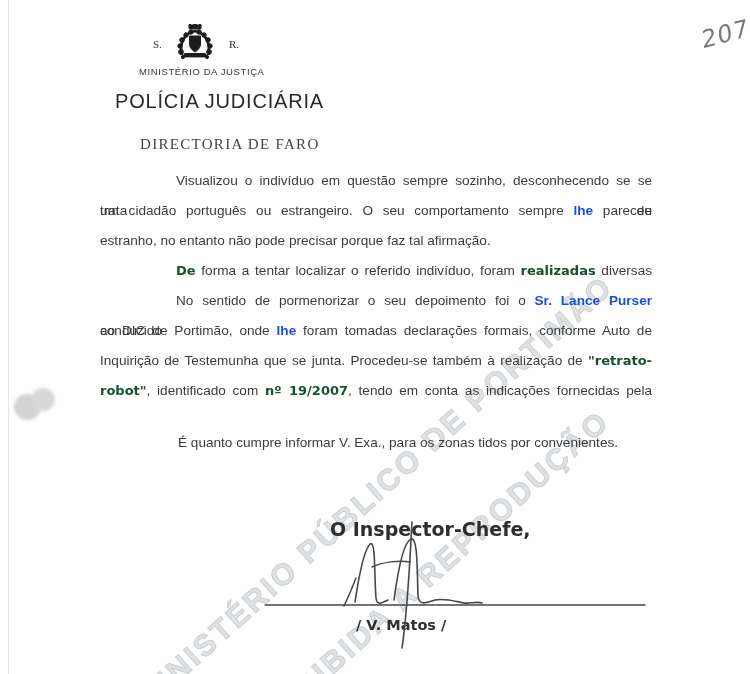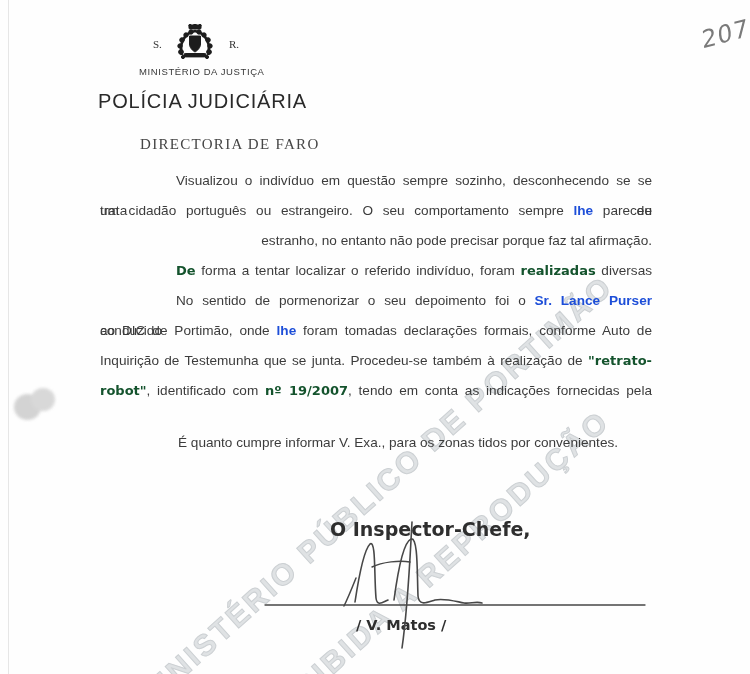--- a/index.html
+++ b/index.html
@@ -19,21 +19,21 @@
   
   .emblem-wrap{position:absolute;left:150px;top:24px;width:120px;height:40px;}
   .emblem-s{position:absolute;left:3px;top:14px;font-family:"Liberation Serif",serif;font-size:11px;color:#333;}
   .emblem-r{position:absolute;left:79px;top:14px;font-family:"Liberation Serif",serif;font-size:11px;color:#333;}
   .crest{position:absolute;left:22px;top:0;}
   .ministry{
     position:absolute;left:139px;top:66px;font-size:9.5px;letter-spacing:.6px;
     color:#383838;
   }
   .org{
-    position:absolute;left:98px;top:90px;font-size:20px;letter-spacing:.8px;
+    position:absolute;left:115px;top:90px;font-size:20px;letter-spacing:.8px;
     color:#2a2a2a;font-weight:400;
   }
   .directorate{
     position:absolute;left:140px;top:136px;font-family:"Liberation Serif",serif;
     font-size:15px;letter-spacing:1.3px;color:#454545;
   }
 
   
   .wm{
     position:absolute;z-index:0;font-weight:bold;white-space:nowrap;
@@ -45,21 +45,21 @@
   .wm2{left:204px;top:557px;width:452px;text-align:center;}
 
   
   .blob{position:absolute;left:14px;top:386px;width:48px;height:44px;filter:blur(1.5px);opacity:.85;}
   .blob i{position:absolute;border-radius:50%;background:#cccccc;display:block;}
   .blob .b1{left:0;top:8px;width:27px;height:26px;}
   .blob .b2{left:17px;top:2px;width:24px;height:23px;background:#d2d2d2;}
 
   
   .bodytxt{position:absolute;z-index:1;left:100px;top:166px;width:552px;font-size:13.6px;}
-  .tline{height:30px;line-height:30px;text-align:right;}
+  .tline{height:30px;line-height:30px;}
   .tline.just{text-align:justify;text-align-last:justify;}
   .tline.ind{text-indent:76px;}
   .b{font-weight:bold;color:#1d4ed8;}
   .r{font-weight:bold;color:#14532d;font-family:"DejaVu Sans",sans-serif;font-size:13px;}
   .closing{height:30px;line-height:30px;margin-top:22px;text-indent:78px;}
 
   
   .insp{
     position:absolute;z-index:1;left:330px;top:518px;
     font-family:"DejaVu Sans",sans-serif;font-weight:bold;font-size:19px;color:#2e2e2e;

